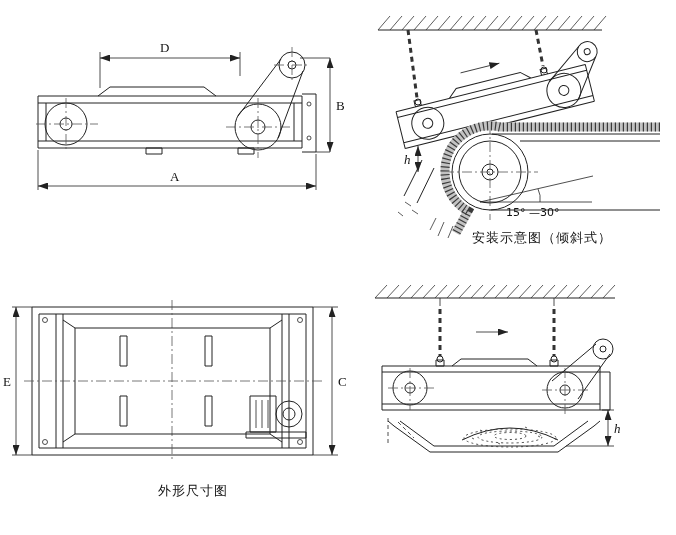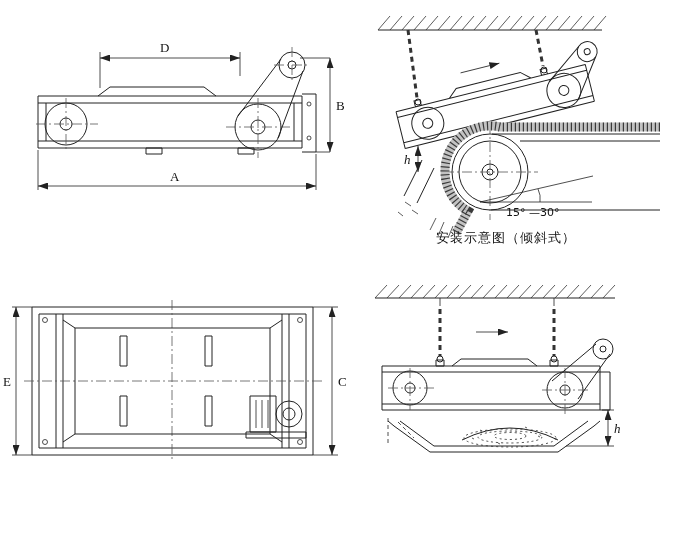--- a/index.html
+++ b/index.html
@@ -12,21 +12,21 @@
   .dim{stroke:#222;fill:none;stroke-width:.8;}
   .chain{stroke:#333;fill:none;stroke-width:3;stroke-dasharray:5 4;}
   .hatch{stroke:#333;fill:none;stroke-width:.8;}
   .dash{stroke-dasharray:4 3;}
   .band1{stroke:#c2c2c2;stroke-width:9;fill:none;}
   .band2{stroke:#3a3a3a;stroke-width:9;fill:none;stroke-dasharray:1.2 2.8;}
   .spk{stroke:#333;fill:none;stroke-width:.9;stroke-dasharray:2 3;}
   text.dimtxt{font:13px "Liberation Serif",serif;fill:#111;}
   text.it{font-style:italic;}
   text.small{font:11px "DejaVu Sans",sans-serif;fill:#111;}
-  .caption{position:absolute;text-align:center;font-size:13px;color:#111;letter-spacing:1px;}
+  .caption{position:absolute;text-align:right;font-size:13px;color:#111;letter-spacing:1px;}
 </style>
 </head>
 <body>
 
 <div id="sheet">
 
   <svg style="left:0;top:0" width="360" height="230" viewBox="0 0 360 230">
     <defs>
       <marker id="arr1" markerWidth="10" markerHeight="7" refX="10" refY="3.5" orient="auto-start-reverse" markerUnits="userSpaceOnUse">
         <path d="M0,0 L10,3.5 L0,7 z" fill="#222"></path>
@@ -204,14 +204,15 @@
       <path class="hatch" d="M120,150 l2,1 M165,147 l2,1 M138,163 l2,1 M178,156 l2,1 M112,158 l2,1"></path>
     </g>
     <g>
       <path class="dim" d="M242,130 h12 M206,166 H254"></path>
       <path class="dim" d="M248,130 V166" marker-start="url(#arr4)" marker-end="url(#arr4)"></path>
       <text class="dimtxt it" x="254" y="153">h</text>
     </g>
   </svg>
 
   <div class="caption" style="left:400px;top:229px;width:212px;">安装示意图（倾斜式）</div>
+  <div class="caption" style="left:48px;top:482px;width:180px;">外形尺寸图</div>
 
 </div>
 
 </body></html>

